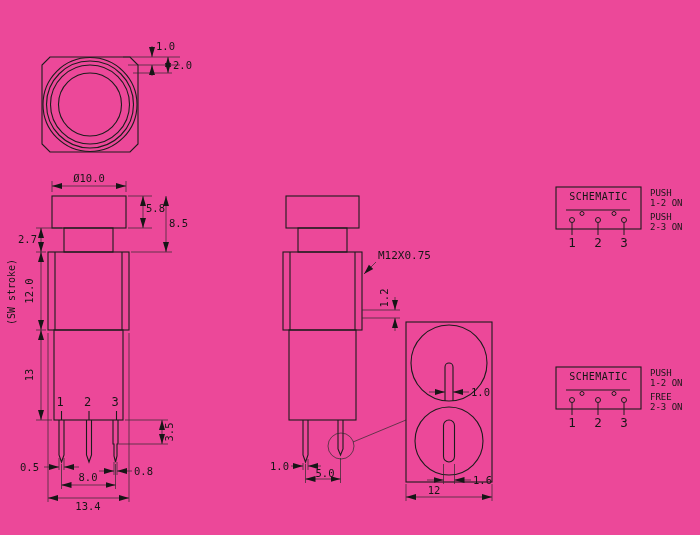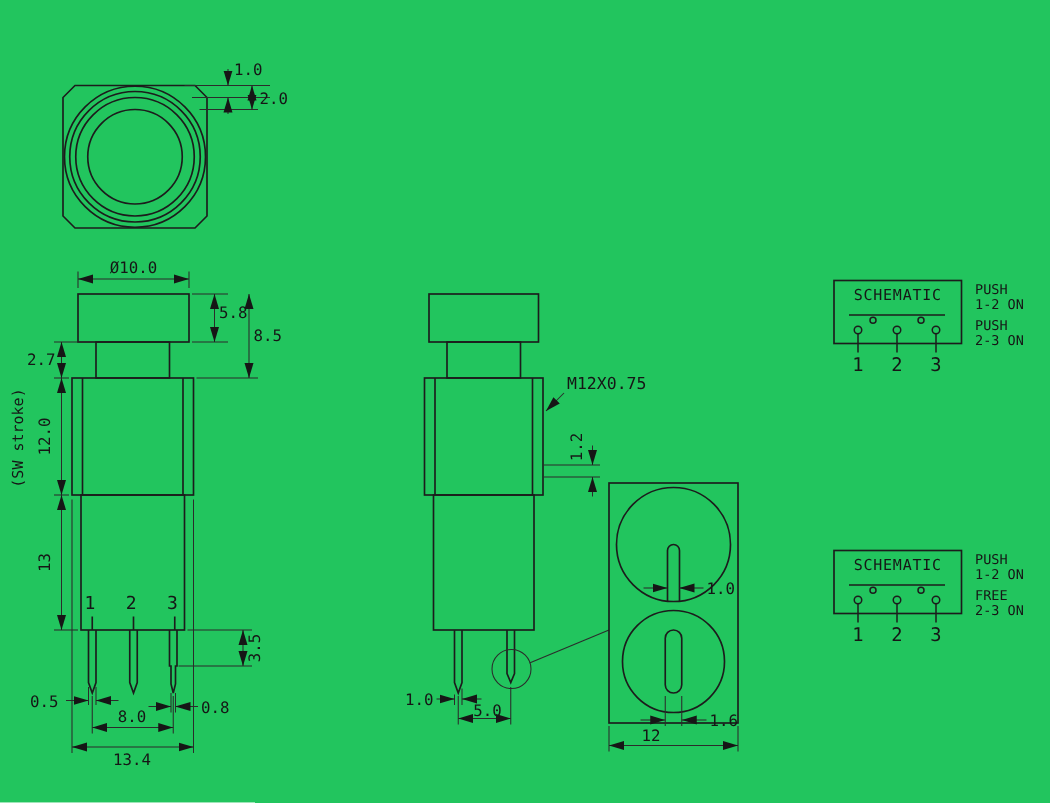--- a/index.html
+++ b/index.html
@@ -1,16 +1,16 @@
 <!DOCTYPE html>
 <html><head>
 <meta charset="utf-8">
 <style>
   html,body{margin:0;padding:0;background:#ffffff;}
-  .sheet{width:700px;height:535px;background:#22c55e;position:relative;overflow:hidden;
+  .sheet{width:700px;height:535px;background:#ec4899;position:relative;overflow:hidden;
          font-family:"DejaVu Sans Mono",monospace;}
   svg{display:block;}
   text{fill:#161616;}
   .obj{fill:none;stroke:#1c1c1c;stroke-width:1.1;}
   .thin{fill:none;stroke:#2b2b2b;stroke-width:0.7;}
   .sym{fill:none;stroke:#1c1c1c;stroke-width:1;}
   .dim{font:10.5px "DejaVu Sans Mono",monospace;}
   .dims{font:10px "DejaVu Sans Mono",monospace;}
   .pinlbl{font:12px "DejaVu Sans Mono",monospace;}
   .schtitle{font:10px "DejaVu Sans Mono",monospace;letter-spacing:.5px;}

